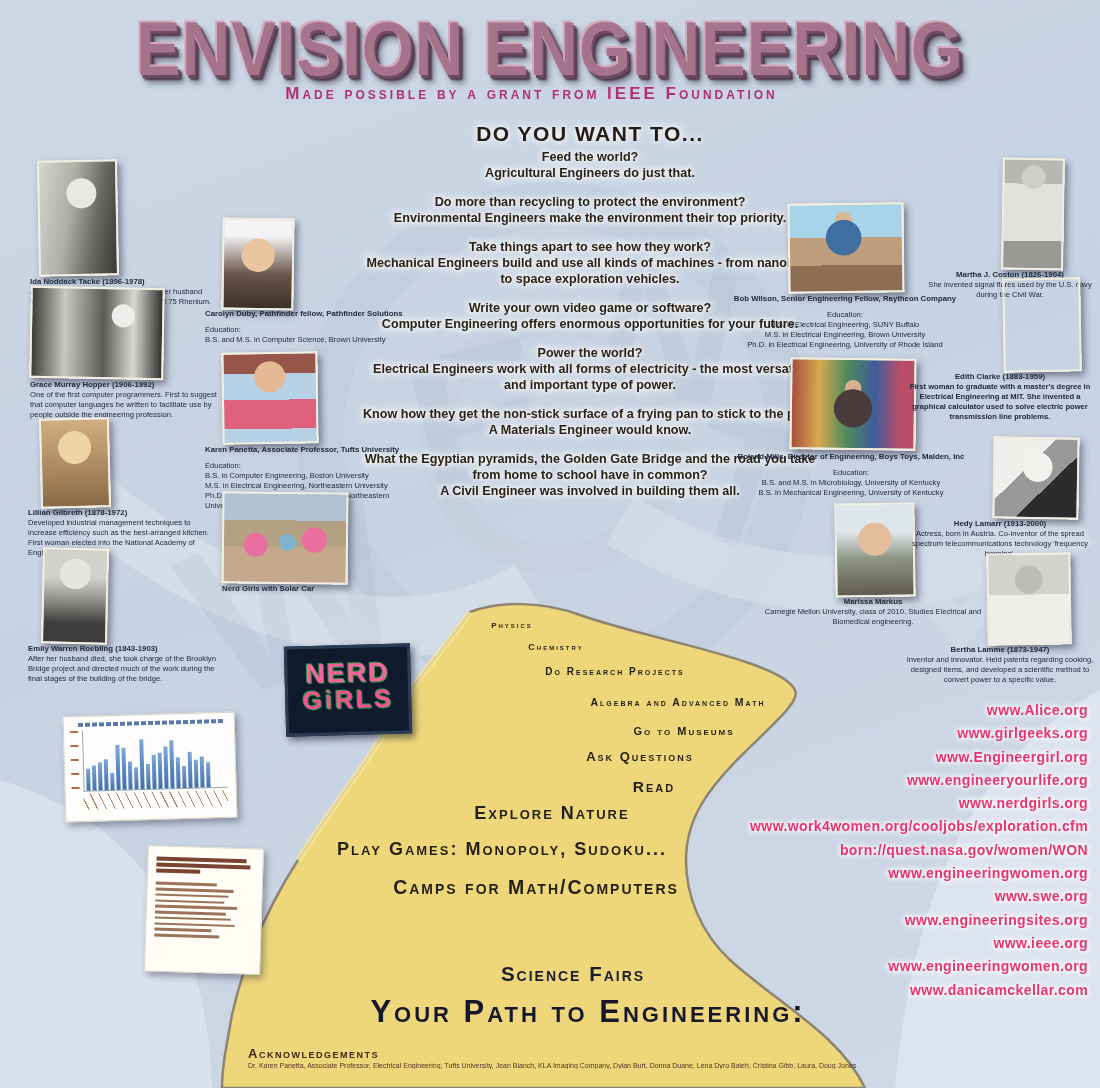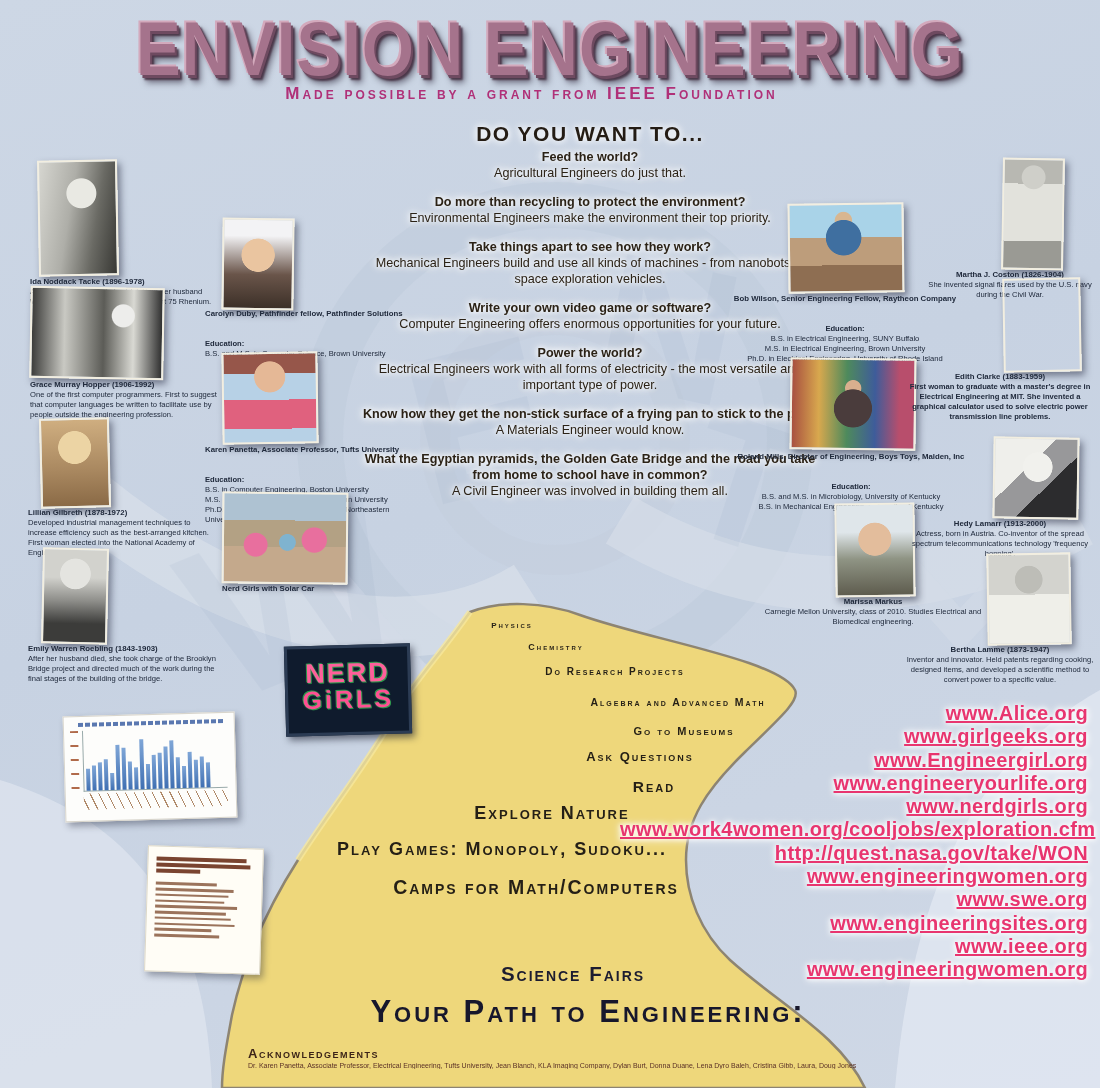--- a/index.html
+++ b/index.html
@@ -13,28 +13,28 @@
          text-shadow:-2px -2px 0 #d3a9bc,2px 2px 0 #6e4a60,4px 4px 2px #4a3648,6px 7px 6px rgba(50,44,62,.55);}
   .subtitle{left:0;top:84px;width:1063px;text-align:center;font-size:17px;font-weight:700;
             font-variant:small-caps;letter-spacing:3px;color:#b03078;}
   
   .intro-h{left:370px;top:122px;width:440px;text-align:center;font-size:21px;font-weight:800;
            letter-spacing:1.5px;color:#241c14;text-shadow:0 0 6px #fff,0 0 10px #fff;}
   .qa{left:362px;top:150px;width:456px;text-align:center;color:#2b2216;font-size:12.6px;line-height:1.27;
       text-shadow:0 0 5px #fff,0 0 9px #fff,0 0 12px #fff;}
   .qa .blk{margin-bottom:13px;}
   .qa .q{font-weight:600;}
-  .qa .a{font-weight:400;margin-top:19px;}
+  .qa .a{font-weight:700;margin-top:19px;}
   
   .ph{position:absolute;z-index:3;border:2px solid #f2eee0;box-shadow:3px 4px 7px rgba(30,34,56,.5);}
   
   .cap{position:absolute;z-index:3;font-size:7.6px;line-height:1.3;color:#202a3c;}
   .cap b{display:block;font-size:7.8px;}
   .cap .eline{display:block;}
-  .cap .elab{display:block;font-weight:700;margin-top:20px;}
+  .cap .elab{display:block;font-weight:400;margin-top:6px;}
   .cap.center{text-align:center;}
   
   .p-ida{background:radial-gradient(circle at 55% 28%,#e9e9e3 0 16%,rgba(0,0,0,0) 17%),linear-gradient(100deg,#d6d6d0 0%,#aeaea8 40%,#6a6a64 70%,#383834 100%);}
   .p-hopper{background:radial-gradient(circle at 70% 30%,#ededeb 0 10%,rgba(0,0,0,0) 11%),linear-gradient(90deg,#3c3c3a 0%,#c9c9c3 25%,#5c5c57 55%,#d9d9d3 78%,#303030 100%);}
   .p-gilbreth{background:radial-gradient(circle at 50% 32%,#ecd4a4 0 24%,rgba(0,0,0,0) 25%),linear-gradient(180deg,#cfae80 0%,#a8875f 60%,#8a6a46 100%);}
   .p-roebling{background:radial-gradient(circle at 50% 26%,#e4e4e0 0 20%,rgba(0,0,0,0) 21%),linear-gradient(180deg,#d2d2cd 30%,#8e8e8a 55%,#3c3c3a 80%);}
   .p-duby{background:radial-gradient(circle at 50% 40%,#eac5a0 0 26%,rgba(0,0,0,0) 27%),linear-gradient(180deg,#f3f3f5 18%,#6a554a 62%,#3c3028 100%);}
   .p-panetta{background:radial-gradient(circle at 50% 26%,#e5b896 0 19%,rgba(0,0,0,0) 20%),linear-gradient(180deg,#96564a 0 22%,#b7d1e6 22% 52%,#e0617e 52% 85%,#b7d1e6 85%);}
   .p-nerds{background:radial-gradient(circle at 26% 58%,#e86f9e 0 11%,rgba(0,0,0,0) 12%),radial-gradient(circle at 52% 55%,#7fb3cf 0 10%,rgba(0,0,0,0) 11%),radial-gradient(circle at 74% 52%,#e86f9e 0 12%,rgba(0,0,0,0) 13%),linear-gradient(180deg,#aec2d2 0 30%,#b3a184 30% 60%,#c4a98c 60%);}
   .p-wilson{background:radial-gradient(circle at 48% 38%,#3f6fa0 0 22%,rgba(0,0,0,0) 23%),radial-gradient(circle at 48% 18%,#d8b690 0 9%,rgba(0,0,0,0) 10%),linear-gradient(180deg,#a9d3e8 0 38%,#bd9d7b 38% 70%,#8e6e52 70%);}
@@ -68,22 +68,22 @@
   .stats-card .hline{height:3.5px;margin-bottom:2.5px;background:#7a4430;}
   .stats-card .iline{height:2.6px;margin-top:3.2px;background:#8a5a40;opacity:.85;}
   
   .rl{position:absolute;z-index:4;transform:translateX(-50%);white-space:nowrap;color:#241f16;
       font-weight:700;font-variant:small-caps;letter-spacing:2px;}
   .rl.big{color:#1c1c30;}
   .path-title{position:absolute;z-index:4;transform:translateX(-50%);white-space:nowrap;color:#17172c;
       font-weight:800;font-variant:small-caps;letter-spacing:3px;font-size:31px;}
   
   .urls{left:620px;top:702px;width:468px;text-align:right;z-index:4;}
-  .url{display:block;height:23.3px;font-size:20px;font-weight:800;letter-spacing:.4px;color:#e8356f;
-       text-shadow:0 0 4px #fff,0 0 7px #fff,0 0 10px #fff;text-decoration:underline;}
+  .url{display:block;height:23.3px;font-size:14px;font-weight:800;letter-spacing:.4px;color:#e8356f;
+       text-shadow:0 0 4px #fff,0 0 7px #fff,0 0 10px #fff;}
   
   .ack-h{left:248px;top:1046px;font-size:13px;font-weight:800;font-variant:small-caps;letter-spacing:1.5px;color:#3c2418;z-index:4;}
   .ack-l{left:248px;top:1062px;width:775px;font-size:7px;color:#5a3026;z-index:4;white-space:nowrap;overflow:hidden;}
   .wm{position:absolute;z-index:2;font-weight:900;color:#8fa3c0;opacity:.10;pointer-events:none;}
 </style>
 </head>
 <body>
 
 <div id="poster">
 
@@ -286,24 +286,25 @@
   <div class="rl big" style="left:573px;top:934px;font-size:20.5px;margin-top:28px;">Science Fairs</div>
   <div class="path-title" style="left:588px;top:994px;">Your Path to Engineering:</div>
 
   <div class="abs urls">
     <span class="url">www.Alice.org</span>
     <span class="url">www.girlgeeks.org</span>
     <span class="url">www.Engineergirl.org</span>
     <span class="url">www.engineeryourlife.org</span>
     <span class="url">www.nerdgirls.org</span>
     <span class="url">www.work4women.org/cooljobs/exploration.cfm</span>
-    <span class="url">http://quest.nasa.gov/take/WON</span>
+    <span class="url">born://quest.nasa.gov/women/WON</span>
     <span class="url">www.engineeringwomen.org</span>
     <span class="url">www.swe.org</span>
     <span class="url">www.engineeringsites.org</span>
     <span class="url">www.ieee.org</span>
     <span class="url">www.engineeringwomen.org</span>
+    <span class="url">www.danicamckellar.com</span>
   </div>
 
   <div class="abs ack-h">Acknowledgements</div>
   <div class="abs ack-l">Dr. Karen Panetta, Associate Professor, Electrical Engineering, Tufts University, Jean Blanch, KLA Imaging Company, Dylan Burt, Donna Duane, Lena Dyro Baleh, Cristina Gibb, Laura, Doug Jones</div>
 
 </div>
 
 </body></html>

